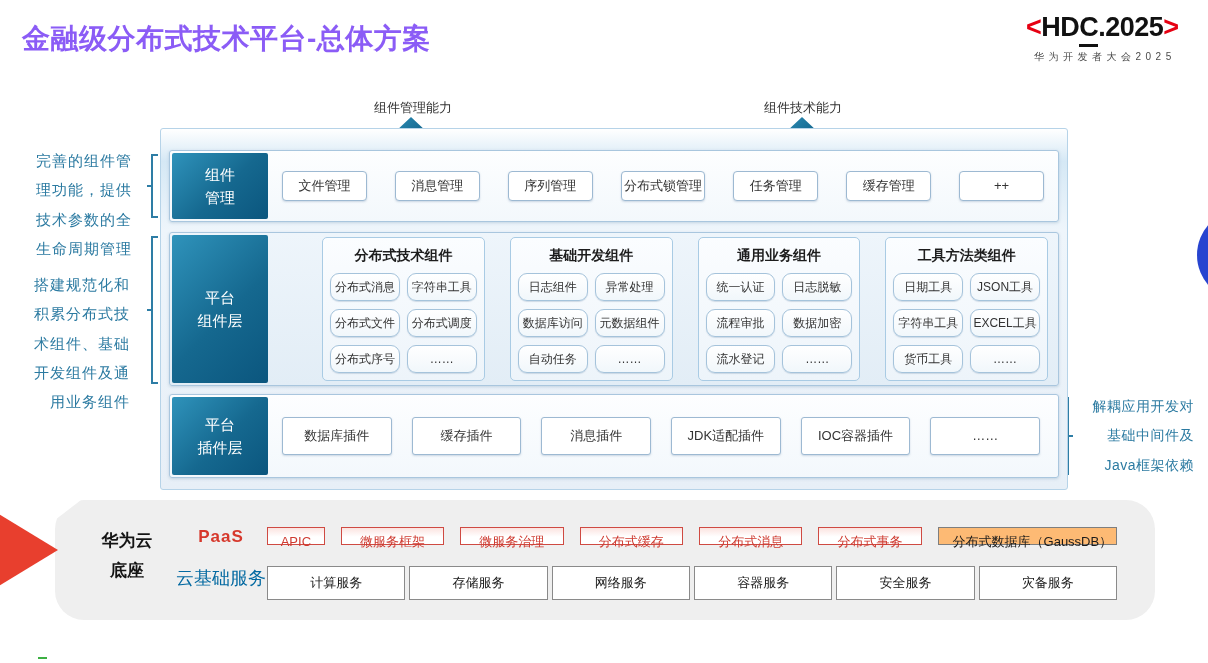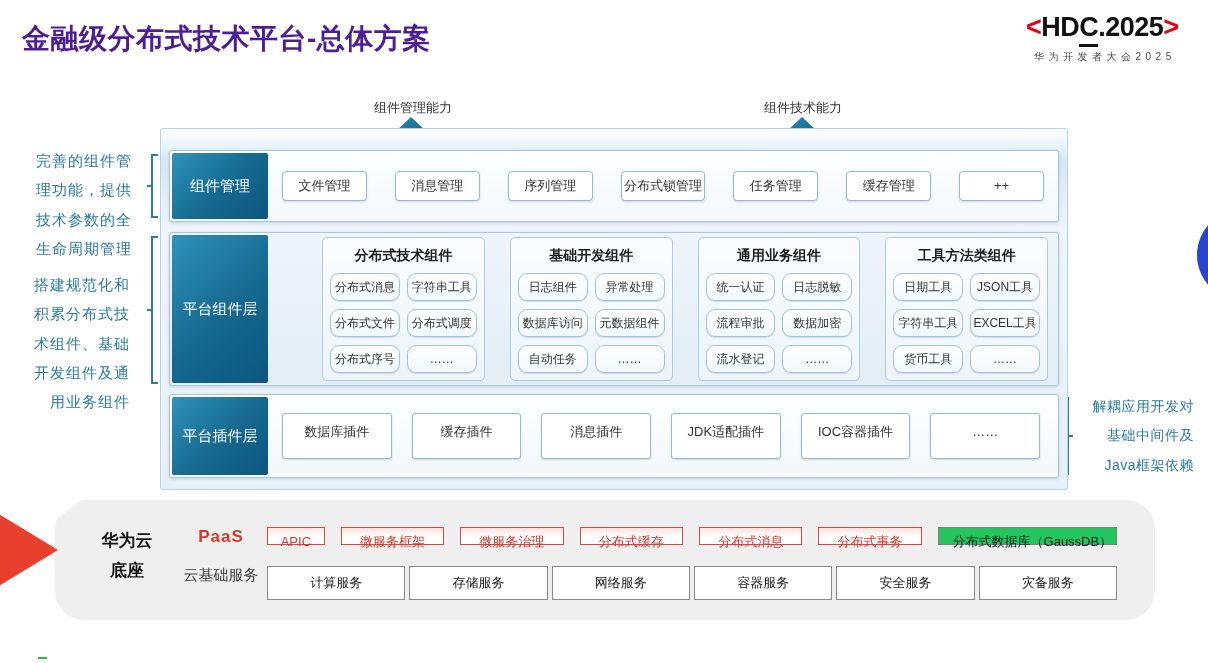--- a/index.html
+++ b/index.html
@@ -4,21 +4,21 @@
 <style>
   * { margin:0; padding:0; box-sizing:border-box; }
   html,body { width:1208px; height:663px; }
   body {
     position:relative; overflow:hidden; background:#ffffff;
     font-family:"Liberation Sans","DejaVu Sans",sans-serif; color:#222;
   }
   .abs { position:absolute; }
 
   
-  .title { left:22px; top:20px; font-size:28px; font-weight:bold; color:#4c1d95; letter-spacing:.5px; }
+  .title { left:22px; top:20px; font-size:28px; font-weight:bold; color:#8b5cf6; letter-spacing:.5px; }
 
   
   .logo { left:1026px; top:12px; width:180px; }
   .logo-main { display:flex; align-items:baseline; font-size:27px; font-weight:bold; color:#111; letter-spacing:-0.5px; }
   .logo-bracket { color:#e60012; }
   .logo-underline { border-bottom:3px solid #111; padding-bottom:1px; }
   .logo-sub { font-size:10px; letter-spacing:4.5px; color:#4a4a4a; margin-top:3px; padding-left:8px; white-space:nowrap; }
 
   
   .up-arrow { width:40px; height:36px; background:linear-gradient(135deg,#2e90b8 0%,#15688f 60%,#0d5a82 100%);
@@ -29,28 +29,28 @@
   .main-box { left:160px; top:128px; width:908px; height:362px;
     background:linear-gradient(180deg,#ffffff 0%,#d5e8f5 9%,#eef5fb 28%,#e7eff7 100%);
     border:1px solid #b6d3e8; border-radius:3px; }
   .row { position:absolute; left:8px; width:890px; background:linear-gradient(180deg,#fdfeff,#f3f8fc);
     border:1px solid #a9c6de; border-radius:3px; box-shadow:0 1px 3px rgba(100,140,170,.3); }
   .row1 { top:21px; height:72px; }
   .row2 { top:103px; height:154px; background:linear-gradient(180deg,#eef5fb,#e2edf6); }
   .row3 { top:265px; height:84px; }
   .row-label { position:absolute; left:2px; top:2px; bottom:2px; width:96px;
     background:linear-gradient(135deg,#2f93bb 0%,#15688f 55%,#0b567e 100%);
-    color:#fff; display:flex; flex-direction:row; justify-content:center; align-items:center;
+    color:#fff; display:flex; flex-direction:column; justify-content:center; align-items:center;
     font-size:15px; line-height:1.55; border-radius:2px; text-align:center; }
   .row-items { position:absolute; left:112px; right:14px; top:0; bottom:0; display:flex; align-items:center; gap:28px; }
   .btn { flex:1; height:30px; line-height:28px; text-align:center; background:#fff;
     border:1px solid #9db9d2; border-radius:4px; font-size:13px; color:#333;
     box-shadow:0 1px 2px rgba(120,150,180,.35); white-space:nowrap; overflow:hidden; }
   .row3 .row-items { gap:20px; right:18px; }
-  .row3 .btn { height:46px; line-height:36px; border-radius:3px; }
+  .row3 .btn { height:38px; line-height:36px; border-radius:3px; }
 
   .cols { position:absolute; left:110px; right:10px; top:4px; bottom:4px; display:flex; gap:25px;padding-left:42px; }
   .col { flex:1; background:linear-gradient(180deg,#fbfdff,#edf4fa); border:1px solid #a9cbe4;
     border-radius:5px; padding:5px 7px 7px; display:flex; flex-direction:column; }
   .col-header { font-size:14px; font-weight:bold; color:#1d1d1d; text-align:center; margin:4px 0 8px; white-space:nowrap; }
   .pills { display:grid; grid-template-columns:1fr 1fr; gap:8px 7px; flex:1; }
   .pill { background:linear-gradient(180deg,#ffffff,#f1f7fb); border:1px solid #a5c3db; border-radius:9px;
     font-size:12px; color:#333; display:flex; align-items:center; justify-content:center;
     box-shadow:0 1px 1px rgba(120,150,180,.3); white-space:nowrap; overflow:hidden; }
 
@@ -70,27 +70,27 @@
   
   .panel { left:55px; top:500px; width:1100px; height:120px; background:#efefef;
     clip-path:polygon(26px 0,100% 0,100% 100%,0 100%,0 20px);border-radius:29px; }
   .hw-label { left:28px; top:26px; width:88px; font-size:17px; font-weight:bold; color:#141414;
     text-align:center; line-height:1.75; }
   .p-row { position:absolute; left:120px; right:38px; display:flex; align-items:flex-start; }
   .p-row.paas { top:27px; height:30px; }
   .p-row.cloud { top:66px; height:34px; }
   .p-label { width:92px; text-align:center; white-space:nowrap; }
   .paas .p-label { font-size:17px; font-weight:bold; color:#d6382c; letter-spacing:1px; }
-  .cloud .p-label { font-size:15px; color:#404040; }
+  .cloud .p-label { font-size:18px; color:#0369a1; }
   .p-boxes { flex:1; display:flex; gap:16px; }
   .cloud .p-boxes { gap:4px; }
   .paas-item { flex:1; height:18px; line-height:28px; text-align:center; font-size:13px; color:#cf3a30;
     border:1px solid #cf4a42; background:linear-gradient(180deg,#fbe3e0 0%,#ffffff 55%); white-space:nowrap; }
   .paas-item.small { flex:.55; }
-  .paas-item.neutral { flex:1.65; color:#1a1a1a; border:1px solid #7e7e7e; background:#22c55e;padding-left:10px; }
+  .paas-item.neutral { flex:1.65; color:#1a1a1a; border:1px solid #7e7e7e; background:#fdba74;padding-left:10px; }
   .cloud-item { flex:1; height:34px; line-height:32px; text-align:center; font-size:13px; color:#1a1a1a;
     border:1px solid #8a8a8a; background:#fff; white-space:nowrap; }
 
   
   .red-arrow { left:-16px; top:505px; width:74px; height:90px; background:#e83f2e;
     clip-path:polygon(0 0,100% 50%,0 100%); }
   .blue-circle { left:1197px; top:209px; width:92px; height:92px; border-radius:50%; background:#2744d0; }
   .green-tick { left:38px; top:657px; width:9px; height:2px; background:#3cb043; }
 </style>
 </head>

